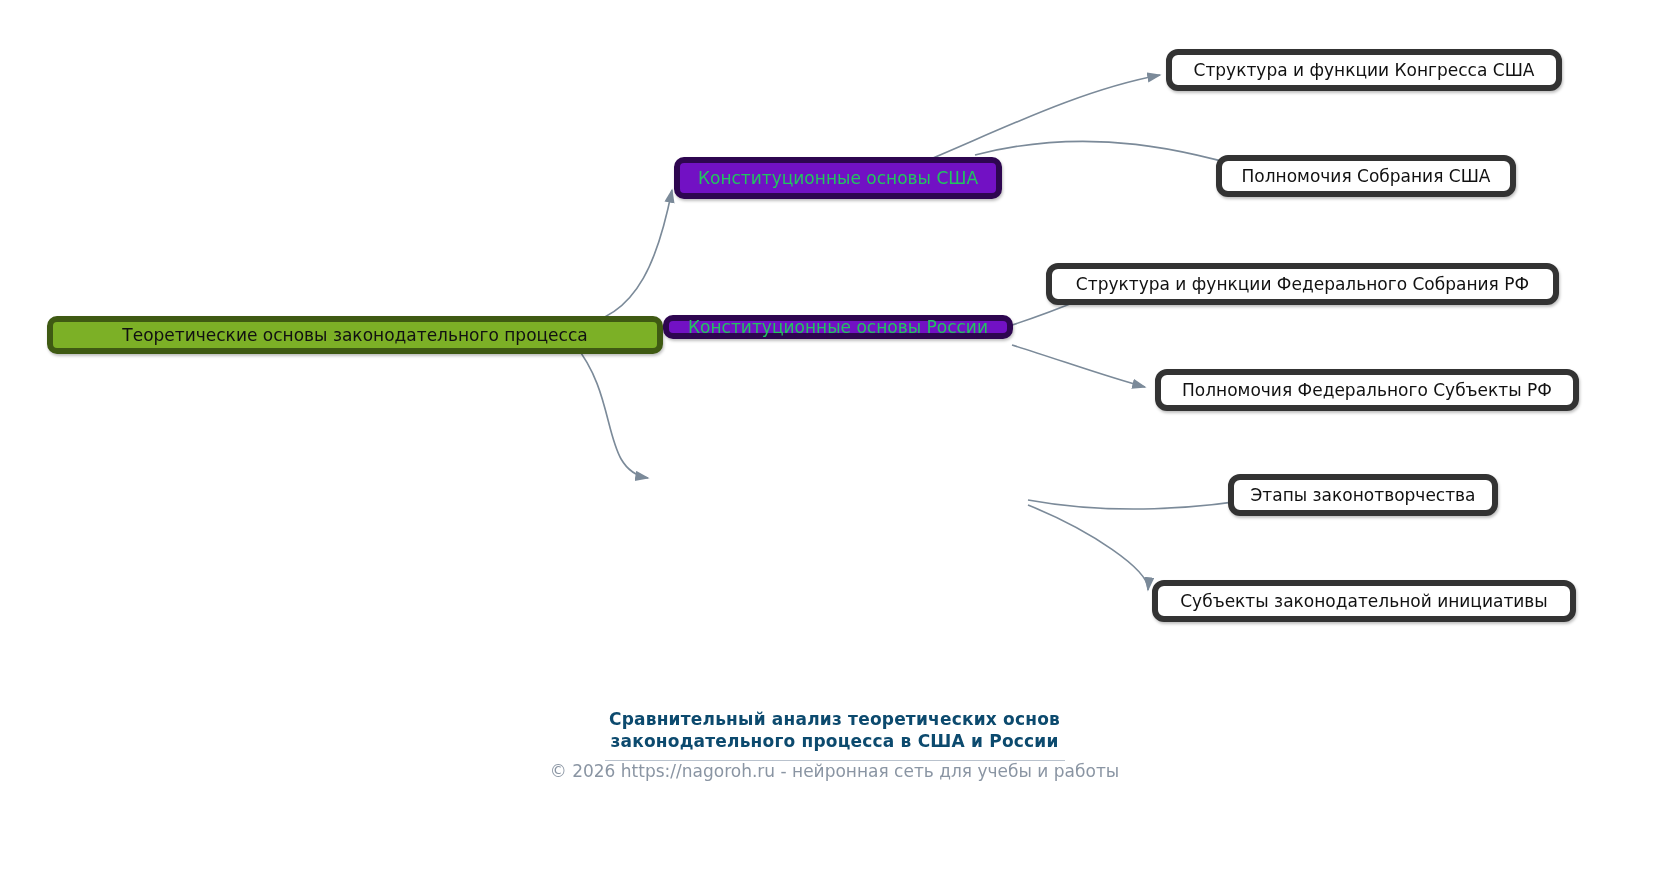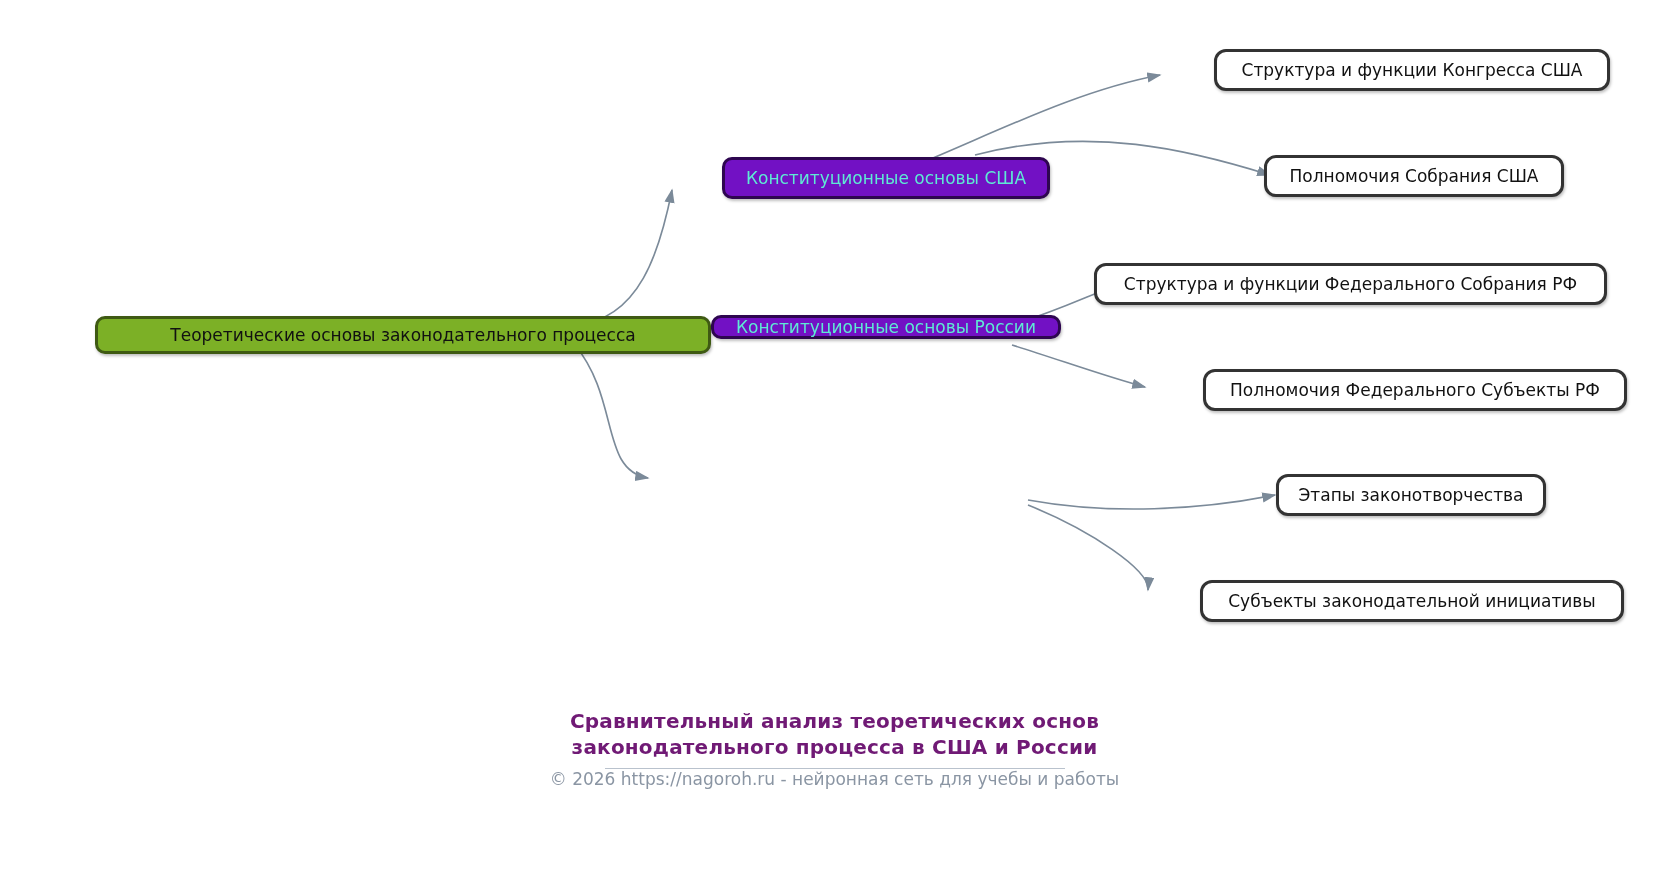--- a/index.html
+++ b/index.html
@@ -26,56 +26,55 @@
     height: 879px;
     pointer-events: none;
   }
   .node {
     position: absolute;
     box-sizing: border-box;
     display: flex;
     align-items: center;
     justify-content: center;
     border-radius: 10px;
-    border: 3px solid #6d28d9;
+    border: 6px solid #6d28d9;
     font-size: 17px;
     line-height: 1.1;
     white-space: nowrap;
     padding: 0 14px;
     box-shadow: 1px 2px 3px rgba(0,0,0,0.25);
-    margin-left: 48px;
   }
   .node.root {
     background: #7cb026;
     color: #111111;
     border-color: #3f5a13;
   }
   .node.branch {
     background: #6a0dad;
     background: #7211c4;
-    color: #5eead4;
+    color: #22c55e;
     border-color: #2e0650;
     align-items: center;
   }
   .node.leaf {
     background: #ffffff;
     color: #111111;
     border-color: #333333;
     border-radius: 12px;
   }
   .footer {
     position: absolute;
     left: 0;
     width: 1669px;
     text-align: center;
   }
   .footer-title {
-    font-size: 20px;
+    font-size: 17px;
     font-weight: bold;
-    color: #701a75;
+    color: #0c4a6e;
     line-height: 1.3;
     letter-spacing: 0.2px;
   }
   .footer-rule {
     width: 460px;
     height: 1px;
     background: #b9c2cd;
     margin: 8px auto 0 auto;
   }
   .footer-credit {

